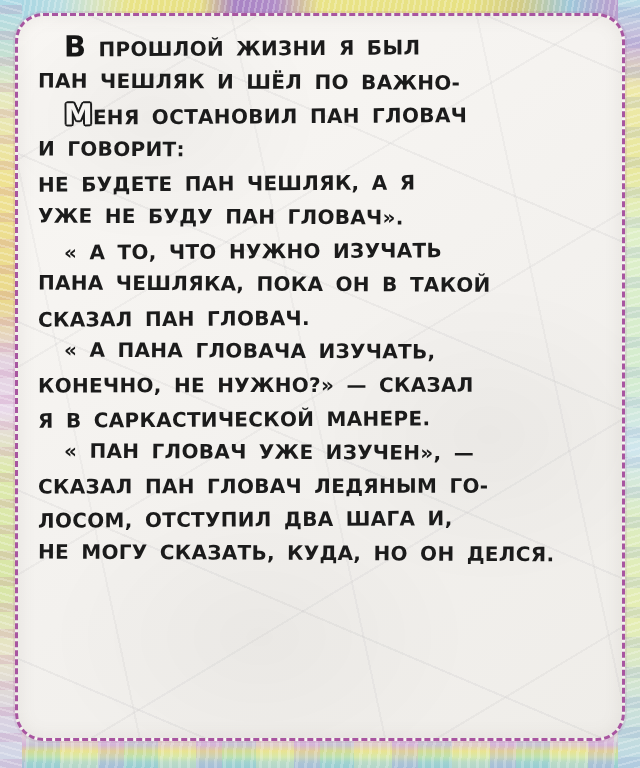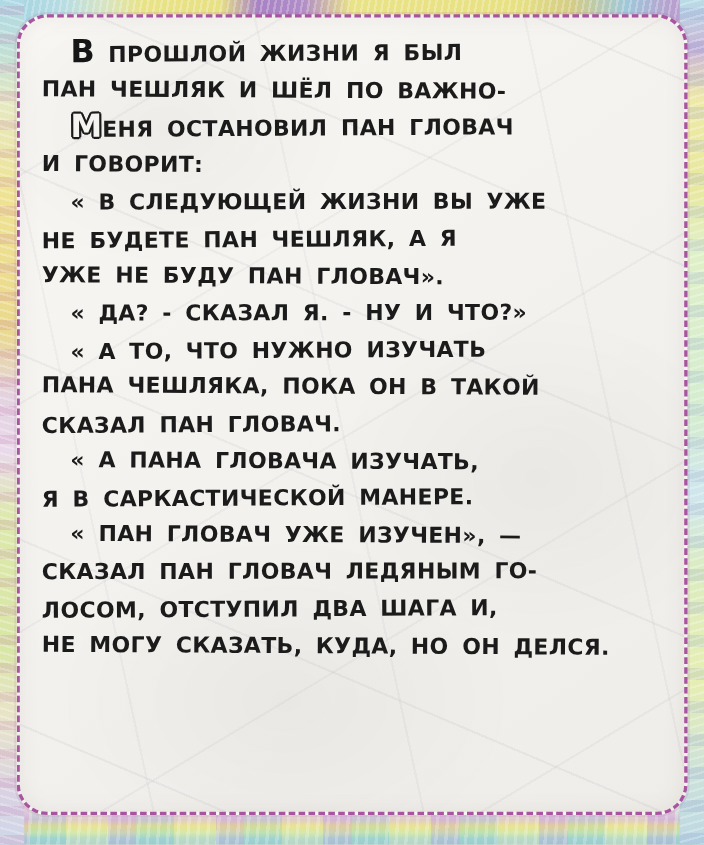--- a/index.html
+++ b/index.html
@@ -107,27 +107,26 @@
 <div class="edge edge-bottom"></div>
 <div class="edge edge-left"></div>
 <div class="edge edge-right"></div>
 
 <div class="paper">
   <div class="note-text">
       <div class="line tl0 indent"><span class="cap solid">В</span> ПРОШЛОЙ ЖИЗНИ Я БЫЛ</div>
       <div class="line tl1">ПАН ЧЕШЛЯК И ШЁЛ ПО ВАЖНО-</div>
       <div class="line tl0 indent"><span class="cap hollow">М</span>ЕНЯ ОСТАНОВИЛ ПАН ГЛОВАЧ</div>
       <div class="line tl1">И ГОВОРИТ:</div>
-      <div class="line tl2 indent">« В СЛЕДУЮЩЕЙ ЖИЗНИ ВЫ УЖЕ</div>
       <div class="line tl0">НЕ БУДЕТЕ ПАН ЧЕШЛЯК, А Я</div>
       <div class="line tl1">УЖЕ НЕ БУДУ ПАН ГЛОВАЧ».</div>
-      <div class="line tl2 indent">« ДА? - СКАЗАЛ Я. - НУ И ЧТО?»</div>
       <div class="line tl0 indent">« А ТО, ЧТО НУЖНО ИЗУЧАТЬ</div>
       <div class="line tl1">ПАНА ЧЕШЛЯКА, ПОКА ОН В ТАКОЙ</div>
       <div class="line tl0">СКАЗАЛ ПАН ГЛОВАЧ.</div>
       <div class="line tl1 indent">« А ПАНА ГЛОВАЧА ИЗУЧАТЬ,</div>
+      <div class="line tl2">КОНЕЧНО, НЕ НУЖНО?» — СКАЗАЛ</div>
       <div class="line tl0">Я В САРКАСТИЧЕСКОЙ МАНЕРЕ.</div>
       <div class="line tl1 indent">« ПАН ГЛОВАЧ УЖЕ ИЗУЧЕН», —</div>
       <div class="line tl2">СКАЗАЛ ПАН ГЛОВАЧ ЛЕДЯНЫМ ГО-</div>
       <div class="line tl0">ЛОСОМ, ОТСТУПИЛ ДВА ШАГА И,</div>
       <div class="line tl1">НЕ МОГУ СКАЗАТЬ, КУДА, НО ОН ДЕЛСЯ.</div>
     </div>
 </div>
 
 </body></html>

